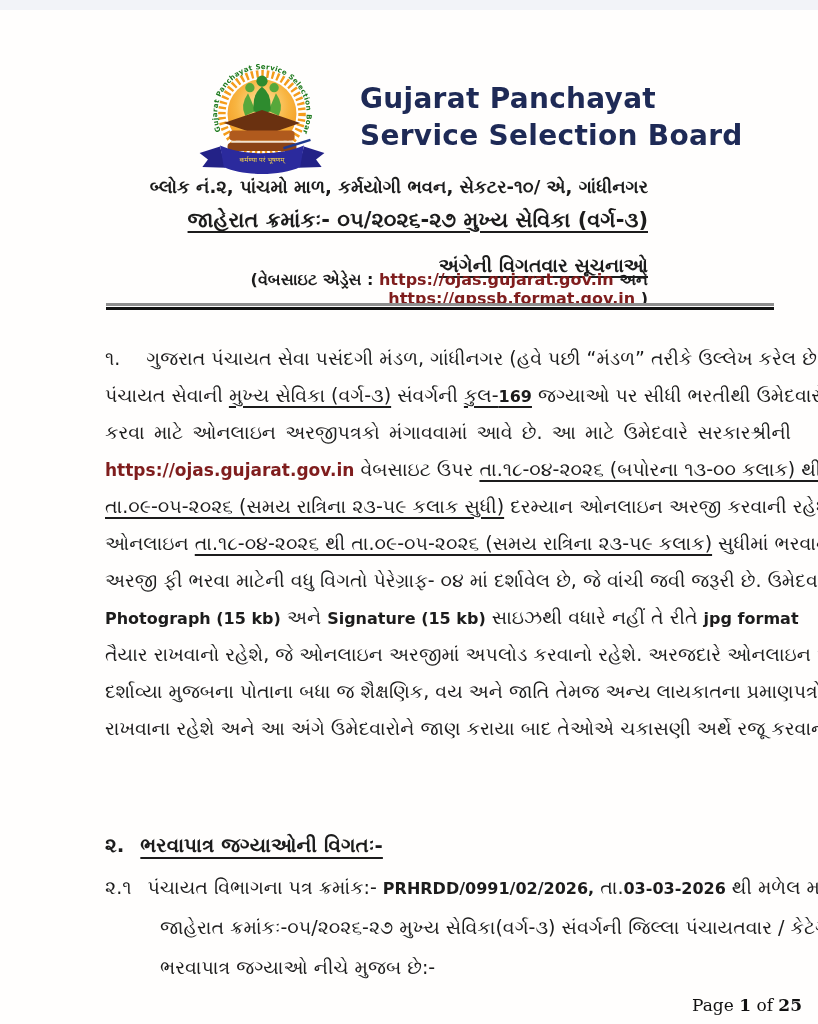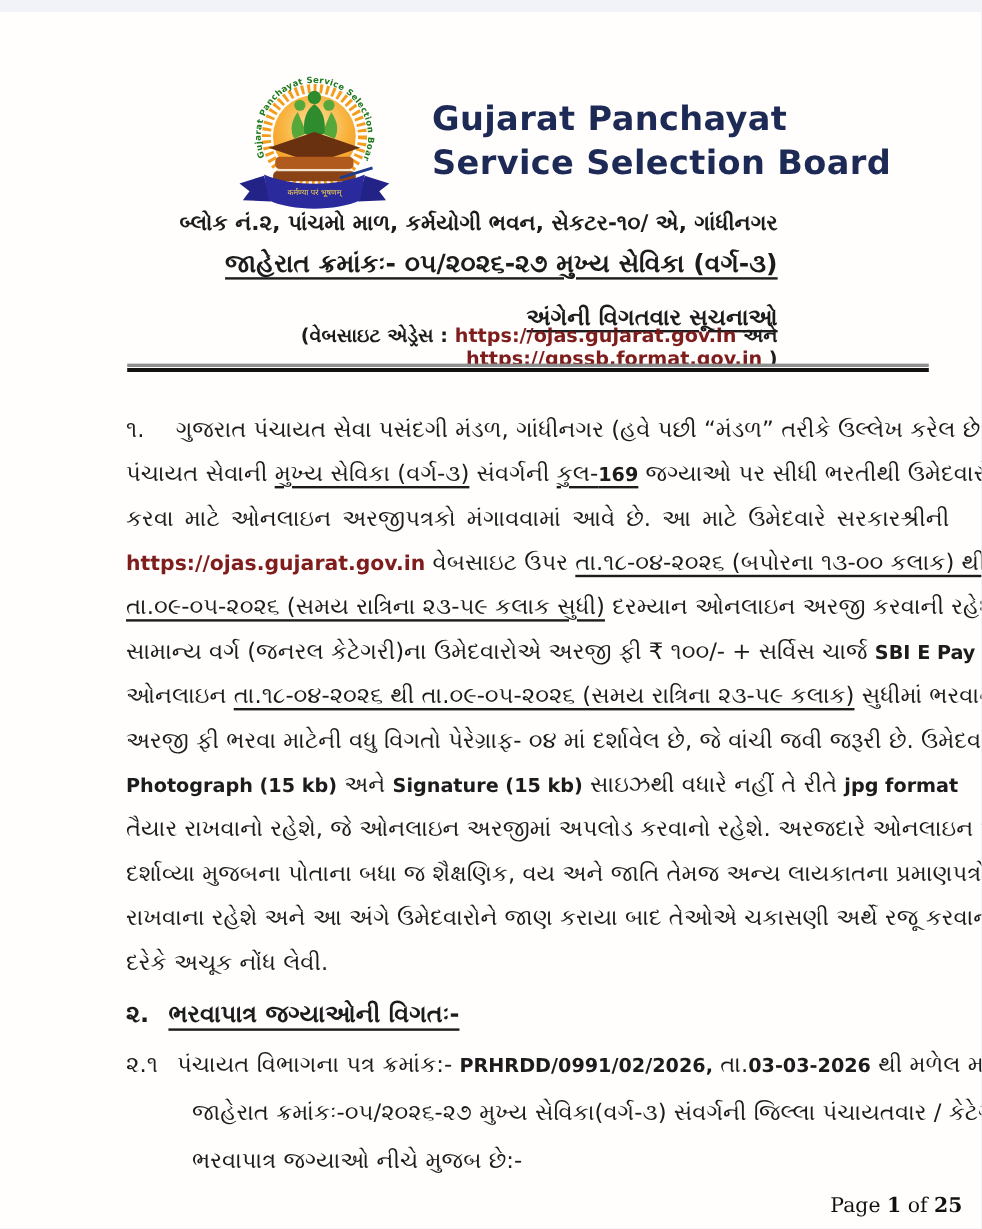--- a/index.html
+++ b/index.html
@@ -101,28 +101,26 @@
   <div class="center-line website"><span>(વેબસાઇટ એડ્રેસ : </span><a class="link">https://ojas.gujarat.gov.in</a><span>  અને  </span><a class="link">https://gpssb.format.gov.in</a><span> )</span></div>
 
   <div class="divider"></div>
 
   <div class="body-block b1">
     <div class="line"><span>૧.</span><span class="num-gap"></span><span>ગુજરાત પંચાયત સેવા પસંદગી મંડળ, ગાંધીનગર (હવે પછી “મંડળ” તરીકે ઉલ્લેખ કરેલ છે) દ્વારા</span></div>
     <div class="line"><span>પંચાયત સેવાની </span><span class="u">મુખ્ય સેવિકા (વર્ગ-૩)</span><span> સંવર્ગની </span><span class="u">કુલ-</span><span class="u lb">169</span><span> જગ્યાઓ પર સીધી ભરતીથી ઉમેદવારો પસંદ</span></div>
     <div class="line">કરવા માટે ઓનલાઇન અરજીપત્રકો મંગાવવામાં આવે છે. આ માટે ઉમેદવારે સરકારશ્રીની</div>
     <div class="line"><a class="link" style="font-size:17px">https://ojas.gujarat.gov.in</a><span> વેબસાઇટ ઉપર </span><span class="u">તા.૧૮-૦૪-૨૦૨૬ (બપોરના ૧૩-૦૦ કલાક) થી</span></div>
     <div class="line"><span class="u">તા.૦૯-૦૫-૨૦૨૬ (સમય રાત્રિના ૨૩-૫૯ કલાક સુધી)</span><span> દરમ્યાન ઓનલાઇન અરજી કરવાની રહેશે તેમજ</span></div>
-    <div class="line"><span>સામાન્ય વર્ગ (જનરલ કેટેગરી)ના ઉમેદવારોએ અરજી ફી ₹ ૧૦૦/- + સર્વિસ ચાર્જ </span><span class="lb">SBI E Pay</span></div>
     <div class="line"><span>ઓનલાઇન </span><span class="u">તા.૧૮-૦૪-૨૦૨૬ થી તા.૦૯-૦૫-૨૦૨૬ (સમય રાત્રિના ૨૩-૫૯ કલાક)</span><span> સુધીમાં ભરવાની રહેશે.</span></div>
     <div class="line">અરજી ફી ભરવા માટેની વધુ વિગતો પેરેગ્રાફ- ૦૪ માં દર્શાવેલ છે, જે વાંચી જવી જરૂરી છે. ઉમેદવારે તાજેતરનો</div>
     <div class="line"><span class="lb">Photograph (15 kb)</span><span> અને </span><span class="lb">Signature (15 kb)</span><span> સાઇઝથી વધારે નહીં તે રીતે </span><span class="lb">jpg format</span></div>
     <div class="line">તૈયાર રાખવાનો રહેશે, જે ઓનલાઇન અરજીમાં અપલોડ કરવાનો રહેશે. અરજદારે ઓનલાઇન અરજીમાં</div>
     <div class="line">દર્શાવ્યા મુજબના પોતાના બધા જ શૈક્ષણિક, વય અને જાતિ તેમજ અન્ય લાયકાતના પ્રમાણપત્રો પોતાની પાસે</div>
     <div class="line">રાખવાના રહેશે અને આ અંગે ઉમેદવારોને જાણ કરાયા બાદ તેઓએ ચકાસણી અર્થે રજૂ કરવાના રહેશે, જેની</div>
-    <div class="line last">દરેકે અચૂક નોંધ લેવી.</div>
   </div>
 
   <div class="sec-heading"><span>૨.</span><span class="num-gap sm"></span><span class="u">ભરવાપાત્ર જગ્યાઓની વિગતઃ-</span></div>
 
   <div class="body-block b21">
     <div class="line"><span>૨.૧</span><span class="num-gap sm"></span><span>પંચાયત વિભાગના પત્ર ક્રમાંક:- </span><span class="lb">PRHRDD/0991/02/2026,</span><span> તા.</span><span class="lb">03-03-2026</span><span> થી મળેલ માંગણાપત્રક મુજબ</span></div>
     <div class="line indent">જાહેરાત ક્રમાંકઃ-૦૫/૨૦૨૬-૨૭ મુખ્ય સેવિકા(વર્ગ-૩) સંવર્ગની જિલ્લા પંચાયતવાર / કેટેગરીવાર</div>
     <div class="line indent last">ભરવાપાત્ર જગ્યાઓ નીચે મુજબ છે:-</div>
   </div>
 

